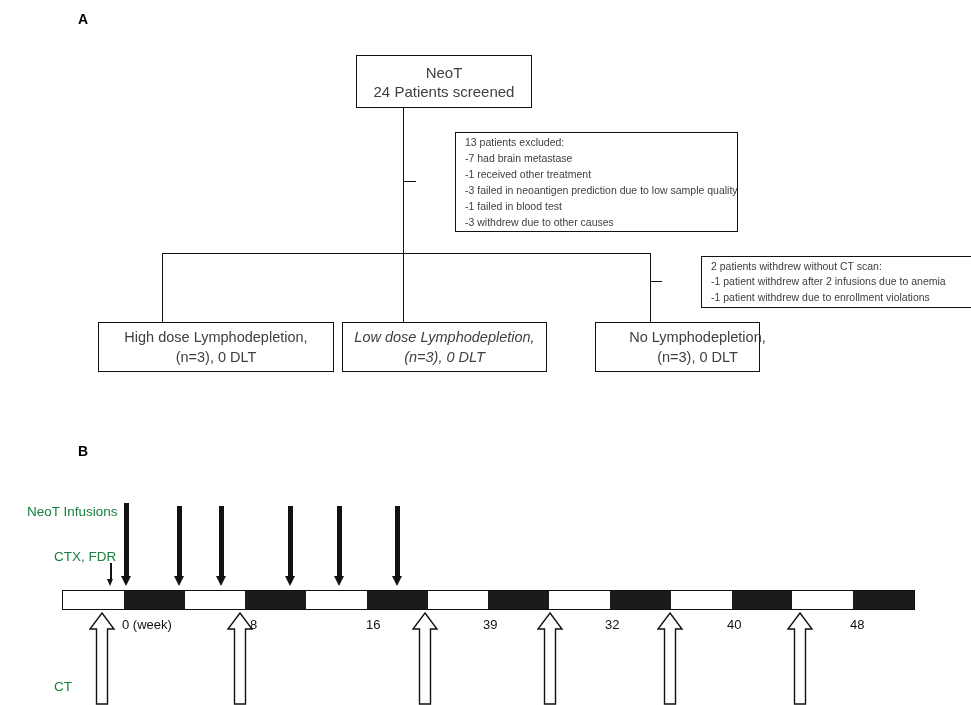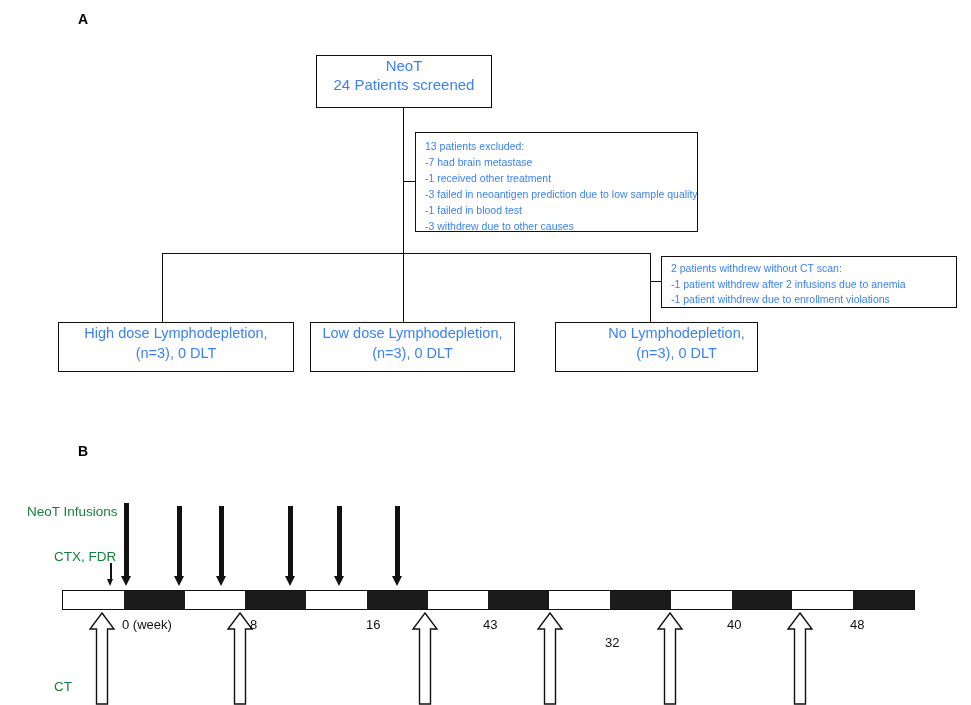--- a/index.html
+++ b/index.html
@@ -26,23 +26,25 @@
     letter-spacing: 0.2px;
   }
   
   .fbox {
     position: absolute;
     box-sizing: border-box;
     border: 1.4px solid #111111;
     background: #ffffff;
     display: flex;
     flex-direction: column;
+    justify-content: center;
     align-items: center;
     text-align: center;
-    color: #3b82f6;
+    color: #404040;
+    margin-left: 40px;
   }
   .fbox.left-align {
     align-items: flex-start;
     text-align: left;
   }
   .fbox .line {
     display: block;
     white-space: nowrap;
   }
   #box-screened {
@@ -71,22 +73,22 @@
     line-height: 15.5px;
     padding: 4px 0 4px 9px;
   }
   .arm-box {
     top: 322px;
     height: 50px;
     font-size: 14.5px;
     line-height: 20px;
   }
   #box-arm-high { left: 58px;  width: 236px; }
-  #box-arm-low  { left: 310px; width: 205px; }
-  #box-arm-none { left: 555px; width: 203px; padding-left: 40px; }
+  #box-arm-low  { left: 302px; width: 205px; font-style: italic; }
+  #box-arm-none { left: 555px; width: 165px; padding-left: 40px; }
 
   .conn {
     position: absolute;
     background: #111111;
   }
   .conn.v { width: 1.4px; }
   .conn.h { height: 1.4px; }
 
   
   #timeline-bar {
@@ -266,22 +268,22 @@
     <div class="seg black"></div>
     <div class="seg white"></div>
     <div class="seg black"></div>
     <div class="seg white"></div>
     <div class="seg black"></div>
   </div>
 
   <div class="tick-label" style="left:122px; top:617px;">0 (week)</div>
   <div class="tick-label" style="left:250px; top:617px;">8</div>
   <div class="tick-label" style="left:366px; top:617px;">16</div>
-  <div class="tick-label" style="left:483px; top:617px;">43</div>
-  <div class="tick-label" style="left:605px; top:635px;text-align:right;">32</div>
+  <div class="tick-label" style="left:483px; top:617px;">39</div>
+  <div class="tick-label" style="left:605px; top:617px;text-align:right;">32</div>
   <div class="tick-label" style="left:727px; top:617px;">40</div>
   <div class="tick-label" style="left:850px; top:617px;">48</div>
 
   <div class="arrow-up" style="left:88px; top:612px;">
     <svg width="28" height="93" viewBox="0 0 28 93">
       <path d="M14 1 L26 17 L19.5 17 L19.5 92 L8.5 92 L8.5 17 L2 17 Z" fill="#ffffff" stroke="#111111" stroke-width="1.4" stroke-linejoin="miter"></path>
     </svg>
   </div>
   <div class="arrow-up" style="left:226px; top:612px;">
     <svg width="28" height="93" viewBox="0 0 28 93">

